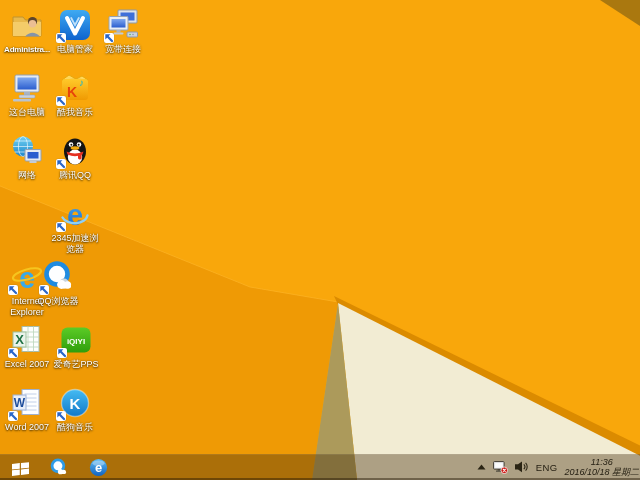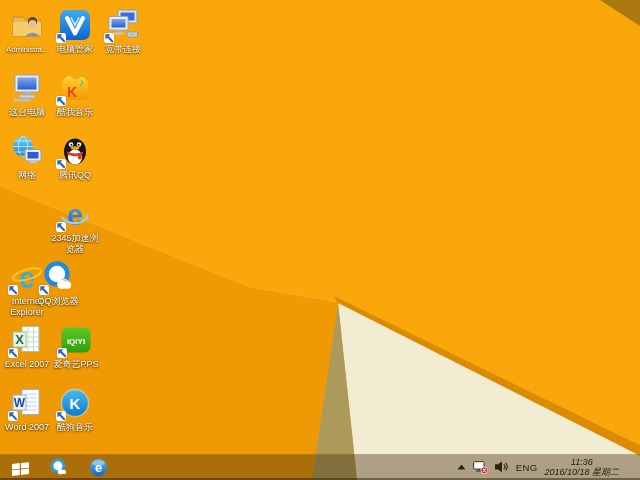--- a/index.html
+++ b/index.html
@@ -8,29 +8,29 @@
   .wall{position:absolute;left:0;top:0;width:640px;height:480px;display:block;}
   
   .dicon{position:absolute;width:48px;text-align:center;cursor:default;}
   .ic{position:relative;width:34px;height:34px;margin:0 auto;}
   .ic > svg{display:block;width:34px;height:34px;}
   .badge{position:absolute;left:-2px;bottom:-1px;width:10px;height:10px;background:#fff;border-radius:2px;
          box-shadow:0 0 1px rgba(0,0,0,.45);}
   .badge svg{display:block;width:10px;height:10px;}
   .lbl{margin-top:2px;font-size:9px;line-height:11px;color:#fff;
        text-shadow:0 1px 2px rgba(0,0,0,.7),0 0 2px rgba(0,0,0,.5);}
-  .nowrap{white-space:nowrap;font-size:8px;letter-spacing:-.2px;}
+  .nowrap{white-space:nowrap;font-size:8px;letter-spacing:-.2px;font-weight:bold;}
   
   .taskbar{position:absolute;left:0;bottom:0;width:640px;height:26px;
            background:rgba(70,48,16,.40);display:flex;align-items:center;
            box-shadow:inset 0 1px 0 rgba(255,255,255,.07), inset 0 -2px 0 rgba(35,22,4,.45);}
   .tbtn{width:32px;height:26px;display:flex;align-items:center;justify-content:center;}
   .tbtn svg{display:block;}
   .pinned{display:flex;align-items:center;margin-left:6px;}
-  .tray{margin-left:auto;display:flex;align-items:center;gap:7px;padding-right:21px;color:#262013;}
+  .tray{margin-left:auto;display:flex;align-items:center;gap:7px;padding-right:1px;color:#262013;}
   .tico{display:flex;align-items:center;justify-content:center;}
   .lang{font-size:9.5px;letter-spacing:.4px;color:#262013;}
   .clock{font-size:9px;line-height:10.5px;text-align:center;color:#262013;font-style:italic;}
 </style>
 </head>
 <body>
 
 <div class="screen">
 
   <svg width="0" height="0" style="position:absolute" aria-hidden="true">

